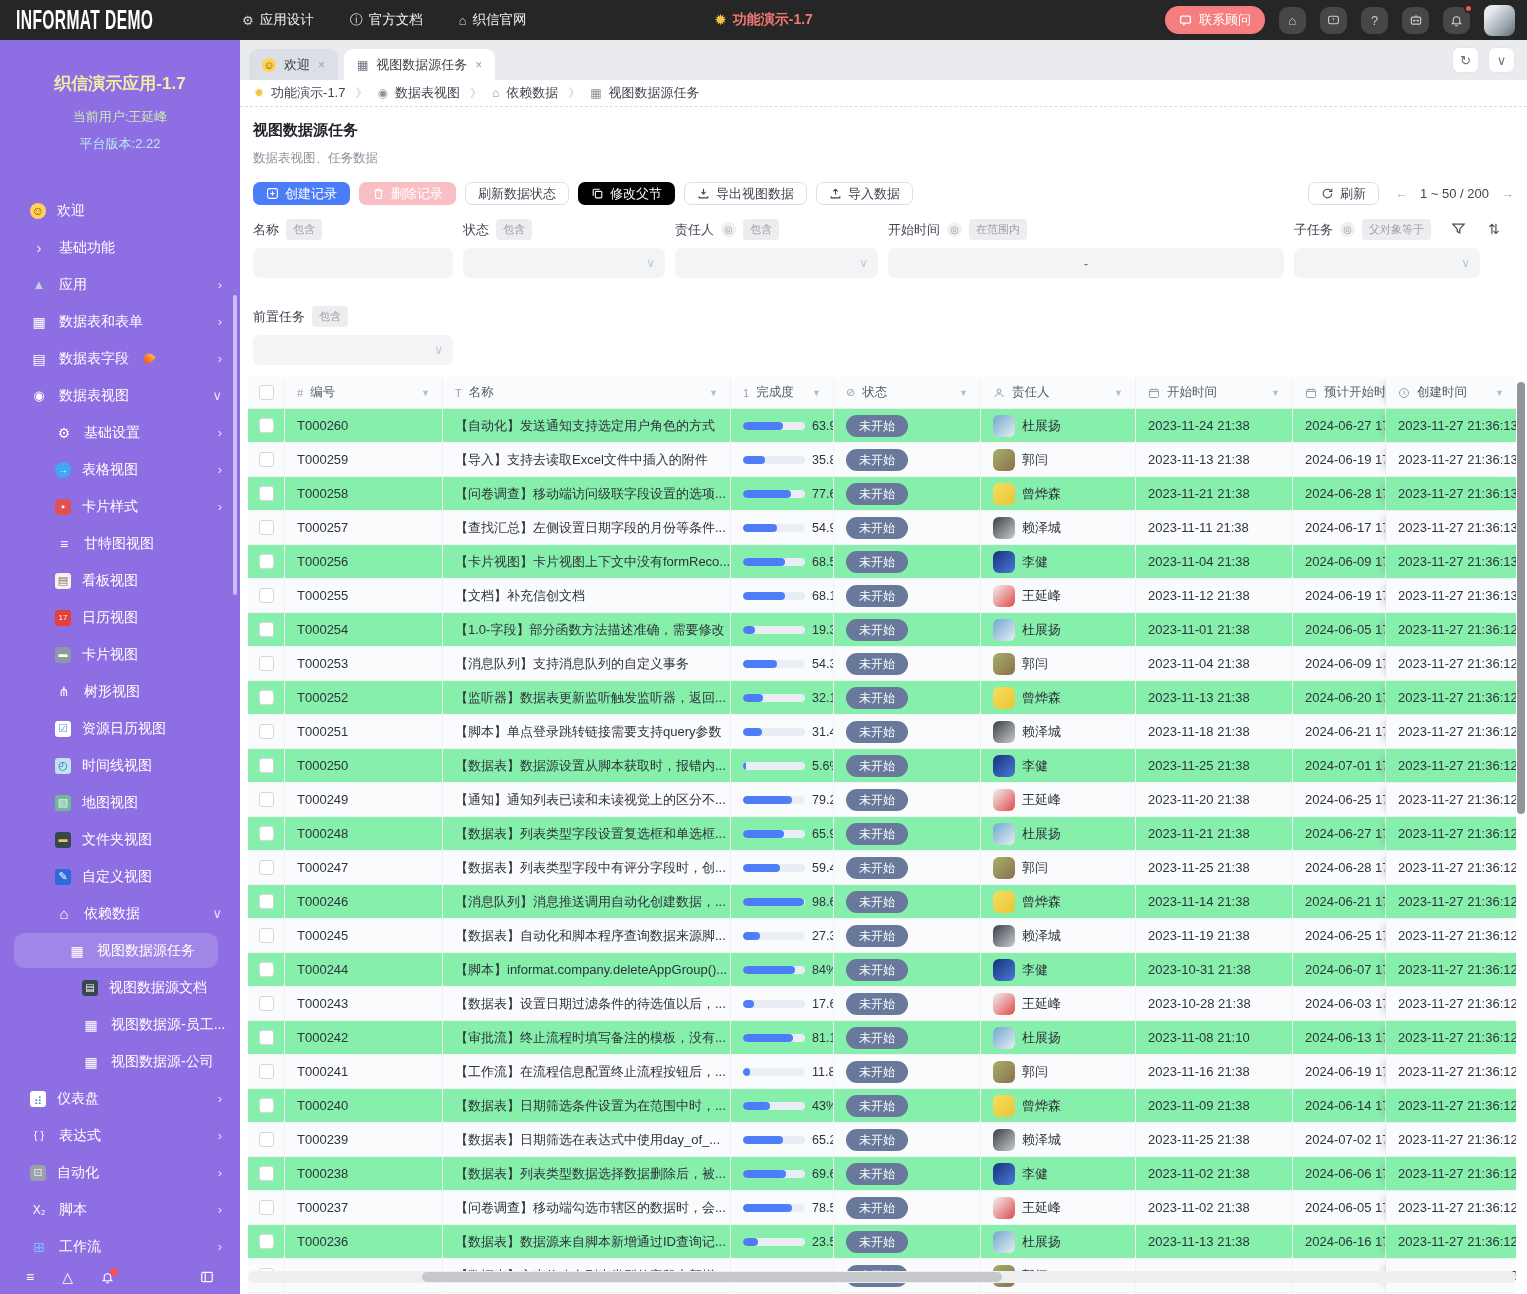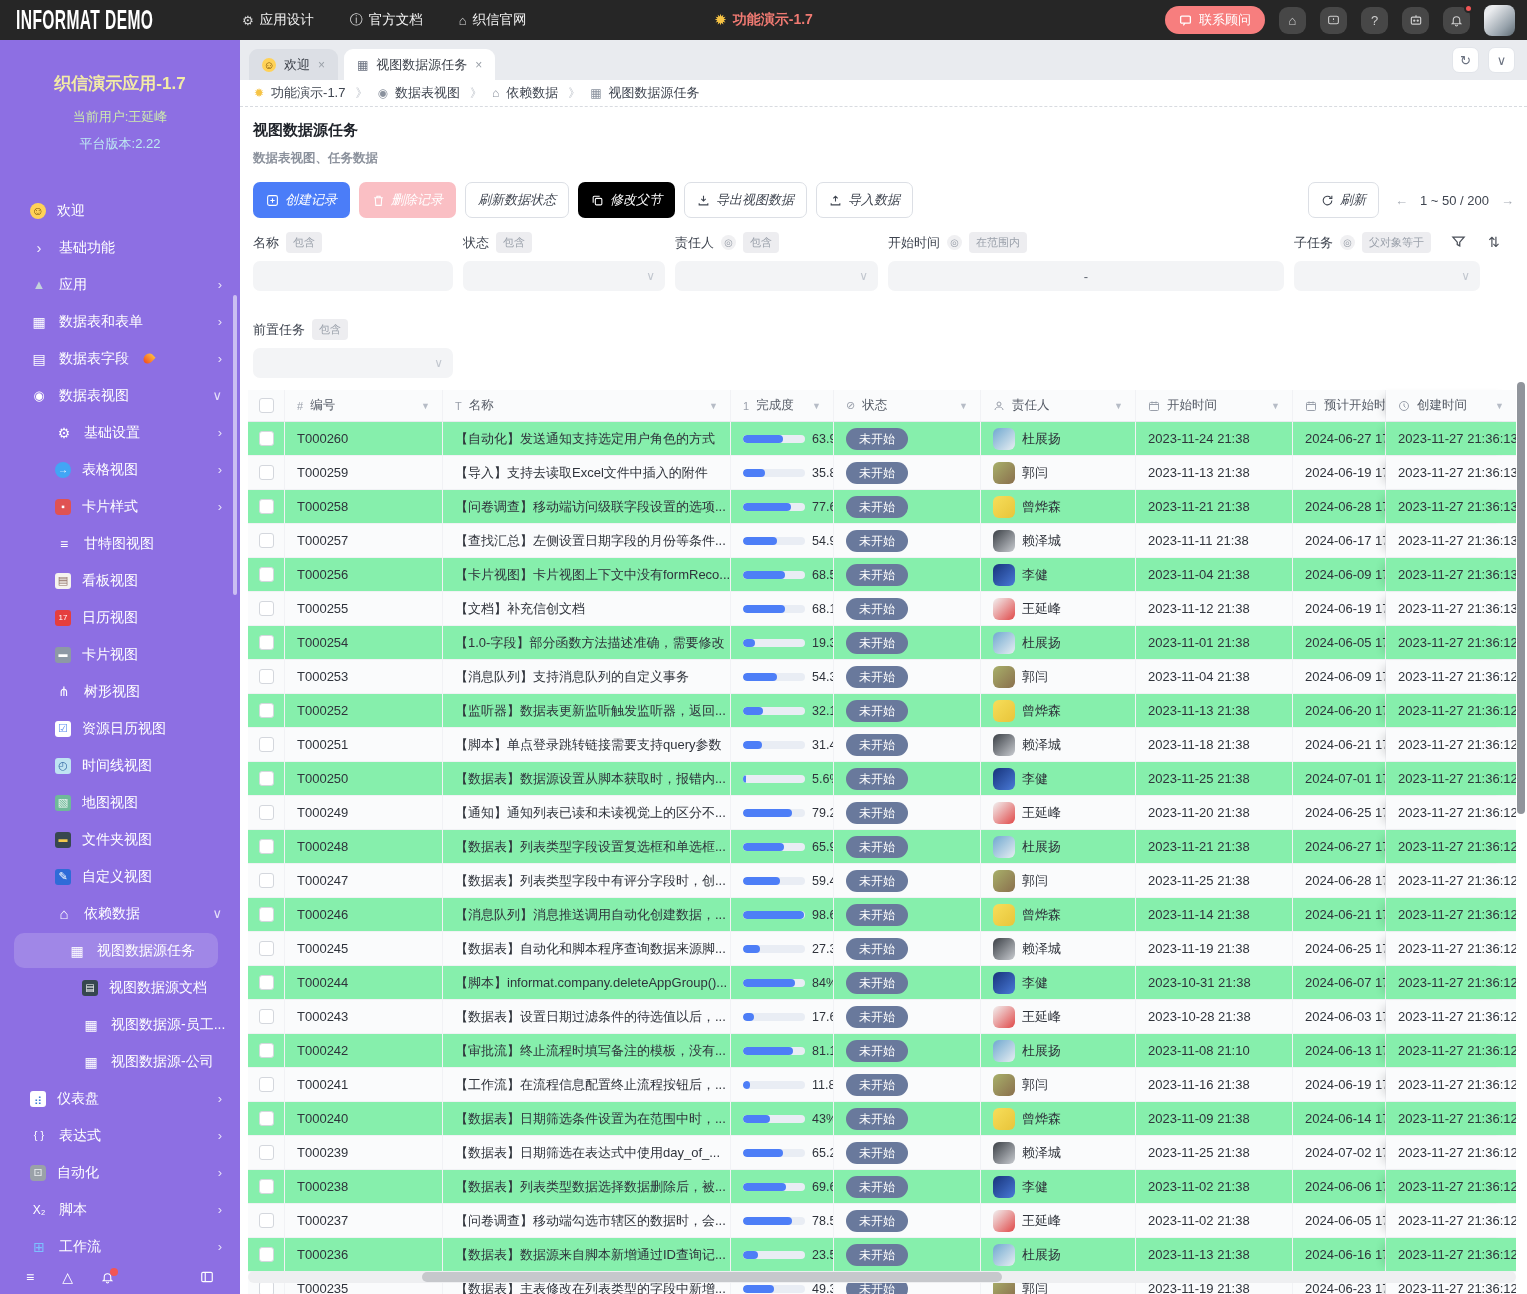--- a/index.html
+++ b/index.html
@@ -52,24 +52,24 @@
   .tabtools{position:absolute;right:12px;top:7px;display:flex;gap:9px;}
   .ttbtn{width:27px;height:26px;background:#fff;border:1px solid #e2e5ea;border-radius:7px;color:#6b7280;display:flex;align-items:center;justify-content:center;font-size:13px;cursor:pointer;}
   .crumbs{background:#fff;height:27px;display:flex;align-items:center;padding-left:14px;font-size:13px;color:#3f4550;gap:10px;border-bottom:1px dashed #d8dbe0;}
   .crumb{display:flex;gap:7px;align-items:center;}
   .crumb .ci{color:#8a919d;font-size:12px;}
   .crumb .ci.star{color:#f6c344;}
   .csep{color:#b7bcc4;font-size:12px;}
   .content{position:absolute;top:67px;left:0;right:0;bottom:0;background:#fff;}
   .page-head{padding:14px 13px 0;}
   .ptitle{font-size:15px;font-weight:bold;color:#20242b;}
-  .psub{font-size:12.5px;color:#8b919c;margin-top:10px;font-weight:bold;}
+  .psub{font-size:12.5px;color:#8b919c;margin-top:10px;}
   
   .toolbar{display:flex;align-items:center;margin:15px 13px 0;}
-  .btn{height:36px;border-radius:7px;display:flex;align-items:center;gap:6px;padding:0 12px;font-size:13px;margin-right:9px;border:1px solid transparent;cursor:pointer;white-space:nowrap;font-style:italic;}
+  .btn{height:23px;border-radius:7px;display:flex;align-items:center;gap:6px;padding:0 12px;font-size:13px;margin-right:9px;border:1px solid transparent;cursor:pointer;white-space:nowrap;}
   .btn svg{display:block}
   .btn.primary{background:#4b7df8;color:#fff;}
   .btn.danger-dis{background:#fabfc4;color:#fff;}
   .btn.outline{background:#fff;border-color:#dcdfe5;color:#3f4550;}
   .btn.blue-dis{background:#000000;color:#fff;}
   .toolbar-right{margin-left:auto;display:flex;align-items:center;gap:16px;}
   .pag{display:flex;gap:12px;align-items:center;color:#3f4550;font-size:13px;}
   .pag .arr{color:#a6abb4;cursor:pointer;}
   
   .filters{margin:14px 13px 0;position:relative;}

